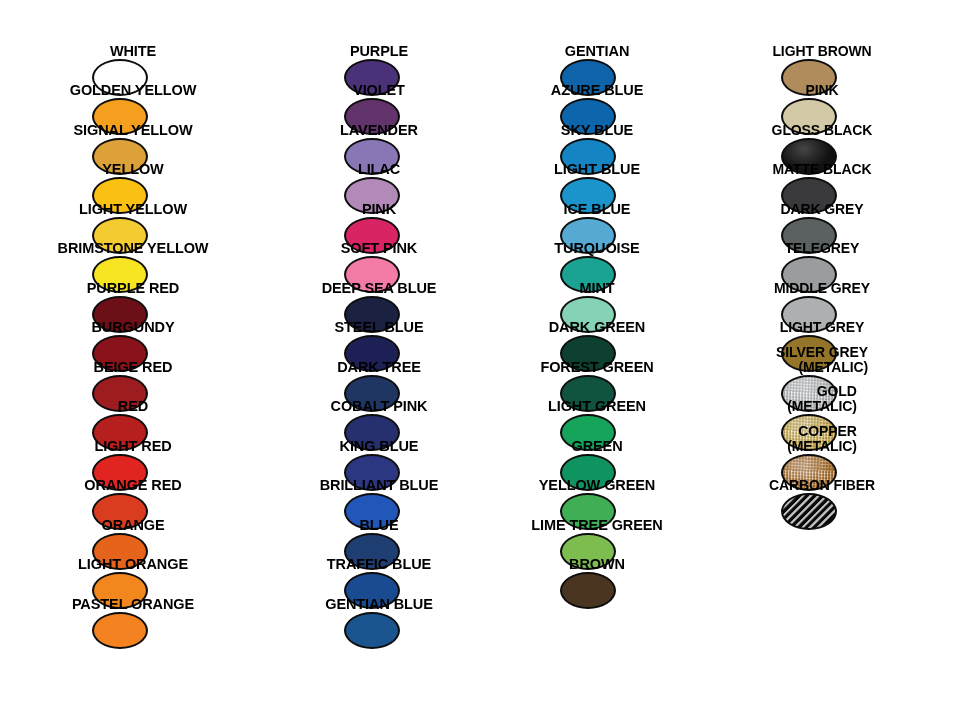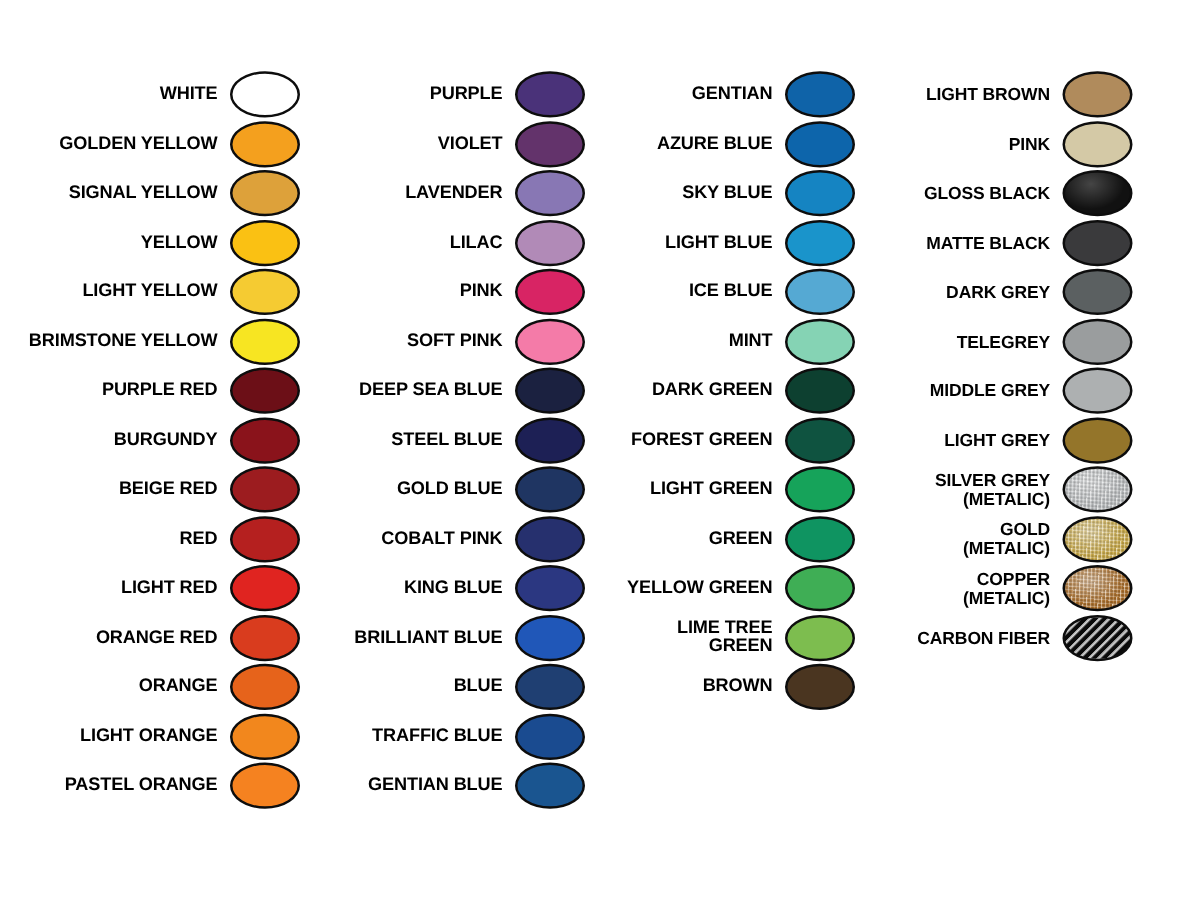--- a/index.html
+++ b/index.html
@@ -33,21 +33,21 @@
     flex-direction: column;
     align-items: flex-end;
   }
   .col-0 { width: 276px; }
   .col-1 { width: 216px; justify-content: space-between; }
   .col-2 { width: 220px; }
   .col-3 { width: 230px; }
 
   .swatch-row {
     display: flex;
-    flex-direction: row;
+    flex-direction: column;
     align-items: center;
     justify-content: flex-end;
     height: 39.5px;
     width: 100%;
   }
   .swatch-label {
     font-size: 14.5px;
     font-weight: bold;
     color: #000000;
     text-align: right;
@@ -183,21 +183,21 @@
       </div>
       <div class="swatch-row">
         <div class="swatch-label">DEEP SEA BLUE</div>
         <div class="swatch-oval" title="DEEP SEA BLUE" style="background-color: rgb(27, 33, 64);"></div>
       </div>
       <div class="swatch-row">
         <div class="swatch-label">STEEL BLUE</div>
         <div class="swatch-oval" title="STEEL BLUE" style="background-color: rgb(29, 32, 85);"></div>
       </div>
       <div class="swatch-row">
-        <div class="swatch-label">GOLD BLUE</div>
+        <div class="swatch-label">DARK TREE</div>
         <div class="swatch-oval" title="DARK BLUE" style="background-color: rgb(31, 53, 98);"></div>
       </div>
       <div class="swatch-row">
         <div class="swatch-label">COBALT PINK</div>
         <div class="swatch-oval" title="COBALT BLUE" style="background-color: rgb(38, 48, 110);"></div>
       </div>
       <div class="swatch-row">
         <div class="swatch-label">KING BLUE</div>
         <div class="swatch-oval" title="KING BLUE" style="background-color: rgb(43, 55, 129);"></div>
       </div>
@@ -231,20 +231,24 @@
         <div class="swatch-label">SKY BLUE</div>
         <div class="swatch-oval" title="SKY BLUE" style="background-color: rgb(21, 132, 194);"></div>
       </div>
       <div class="swatch-row">
         <div class="swatch-label">LIGHT BLUE</div>
         <div class="swatch-oval" title="LIGHT BLUE" style="background-color: rgb(26, 148, 203);"></div>
       </div>
       <div class="swatch-row">
         <div class="swatch-label">ICE BLUE</div>
         <div class="swatch-oval" title="ICE BLUE" style="background-color: rgb(85, 169, 211);"></div>
+      </div>
+      <div class="swatch-row">
+        <div class="swatch-label">TURQUOISE</div>
+        <div class="swatch-oval" title="TURQUOISE" style="background-color: rgb(26, 163, 146);"></div>
       </div>
       <div class="swatch-row">
         <div class="swatch-label">MINT</div>
         <div class="swatch-oval" title="MINT" style="background-color: rgb(133, 211, 180);"></div>
       </div>
       <div class="swatch-row">
         <div class="swatch-label">DARK GREEN</div>
         <div class="swatch-oval" title="DARK GREEN" style="background-color: rgb(13, 64, 48);"></div>
       </div>
       <div class="swatch-row">

